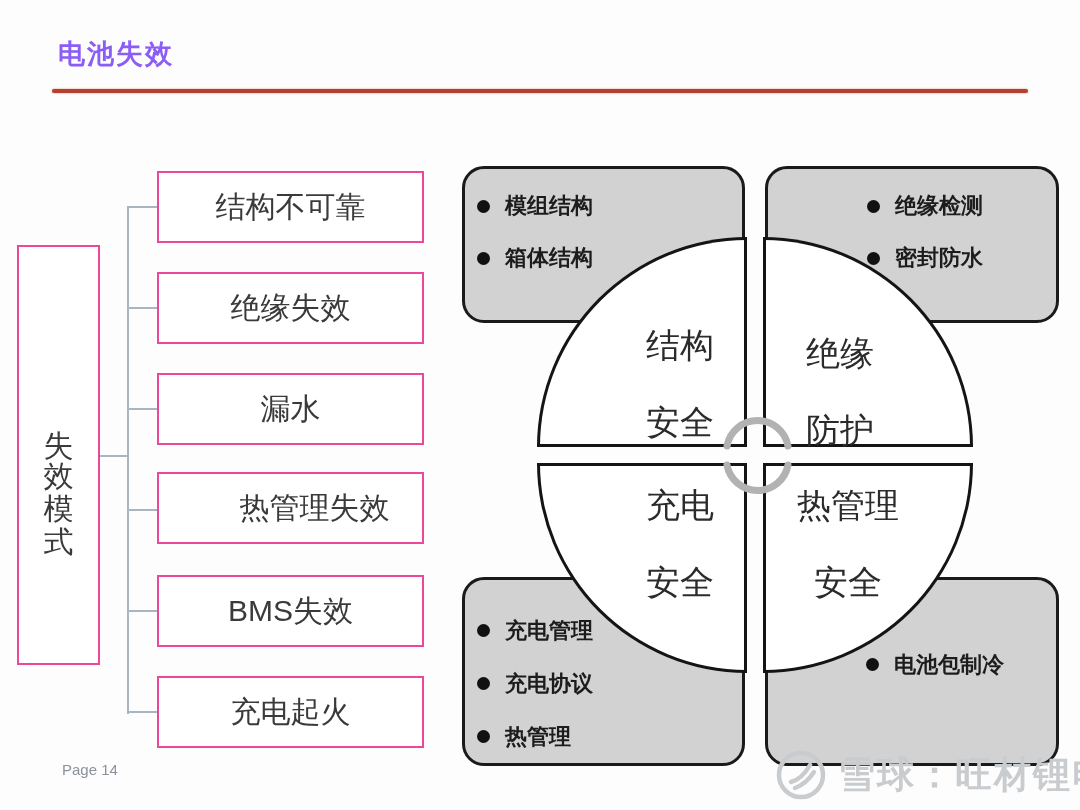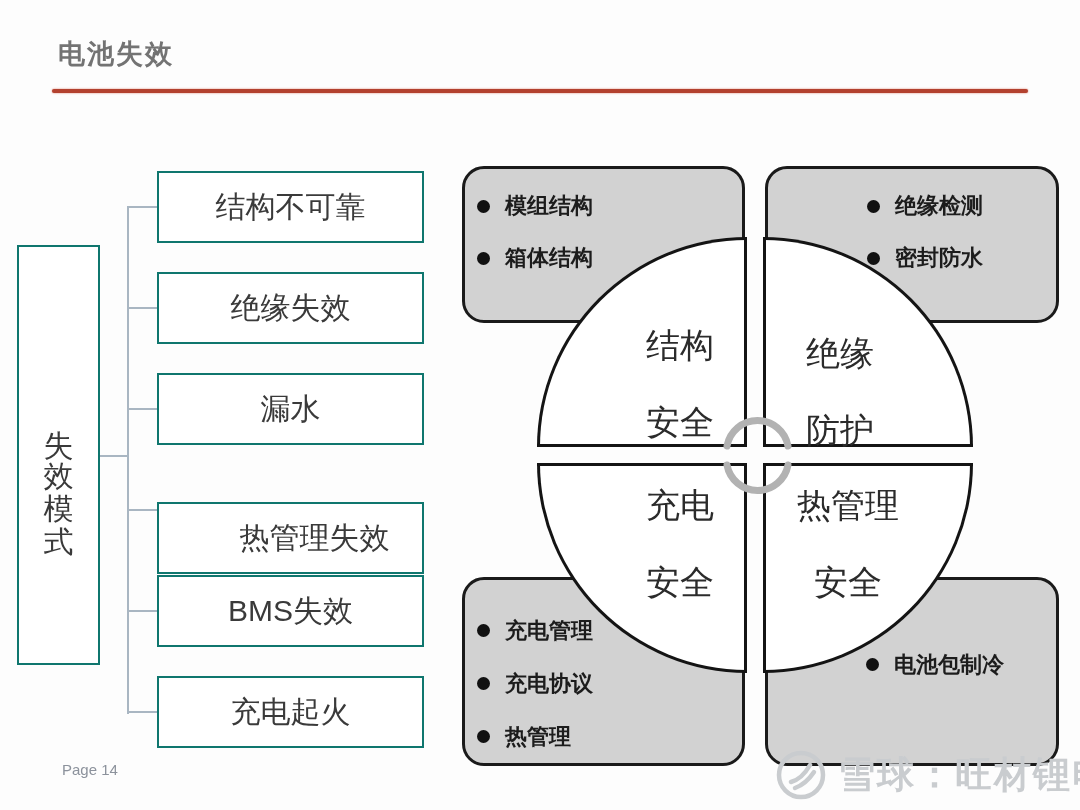--- a/index.html
+++ b/index.html
@@ -3,41 +3,41 @@
 <meta charset="utf-8">
 <style>
   html,body{margin:0;padding:0;background:#ffffff;}
   .stage{
     position:relative;width:1080px;height:810px;background:#fdfdfd;overflow:hidden;
     font-family:"Liberation Sans","DejaVu Sans",sans-serif;
   }
   
   .slide-title{
     position:absolute;left:58px;top:36px;font-size:27px;font-weight:bold;
-    color:#737373;letter-spacing:2px;
+    color:#8b5cf6;letter-spacing:2px;
   }
   .title-divider{
     position:absolute;left:52px;top:89px;width:976px;height:4px;
     background:#b3412f;border-radius:2px;
     box-shadow:0 0 2px rgba(215,90,70,.8);
   }
   
   .tree-box{
-    position:absolute;background:#fff;border:2px solid #0f766e;box-sizing:border-box;
+    position:absolute;background:#fff;border:2px solid #ec4899;box-sizing:border-box;
     display:flex;align-items:center;justify-content:center;
     color:#3a3a3a;font-size:30px;z-index:2;
   }
   .root-box{left:17px;top:245px;width:83px;height:420px;}
   .root-box .vtext{
     writing-mode:vertical-lr;text-orientation:upright;letter-spacing:32px;
     line-height:1;margin-top:30px;
   }
   .item-box{left:157px;width:267px;height:72px;}
   .ib1{top:171px;} .ib2{top:272px;} .ib3{top:373px;}
-  .ib4{top:502px;padding-left:48px;} .ib5{top:575px;} .ib6{top:676px;}
+  .ib4{top:472px;padding-left:48px;} .ib5{top:575px;} .ib6{top:676px;}
   .conn{position:absolute;background:#a9b6c2;z-index:1;}
   .trunk{left:127px;top:207px;width:2px;height:507px;}
   .root-link{left:100px;top:455px;width:27px;height:2px;}
   .branch{left:127px;width:30px;height:2px;}
   .br1{top:206px;} .br2{top:307px;} .br3{top:408px;}
   .br4{top:509px;} .br5{top:610px;} .br6{top:711px;}
   
   .gray-box{
     position:absolute;background:#d2d2d2;border:3px solid #1a1a1a;
     border-radius:22px;box-sizing:border-box;z-index:1;

